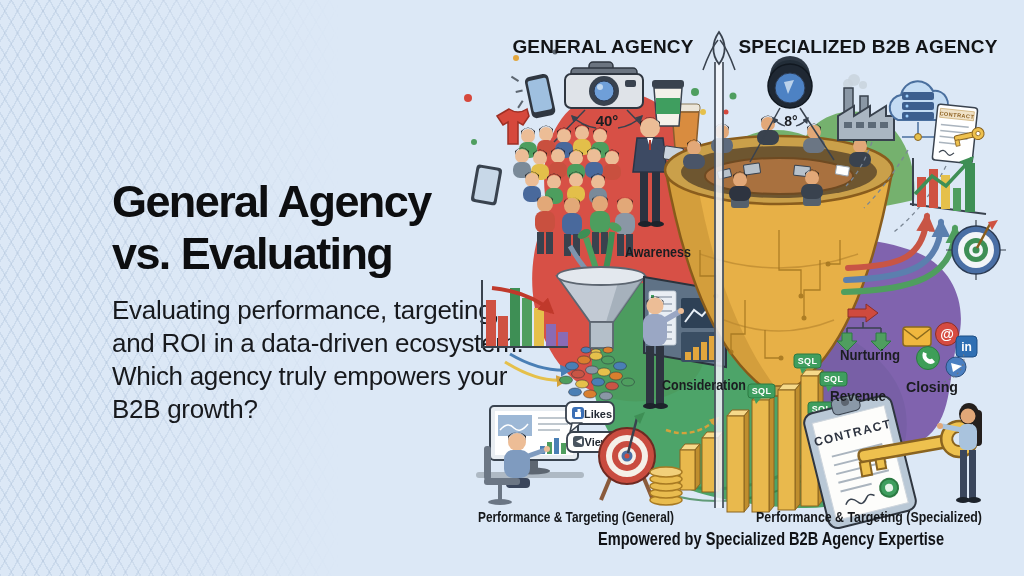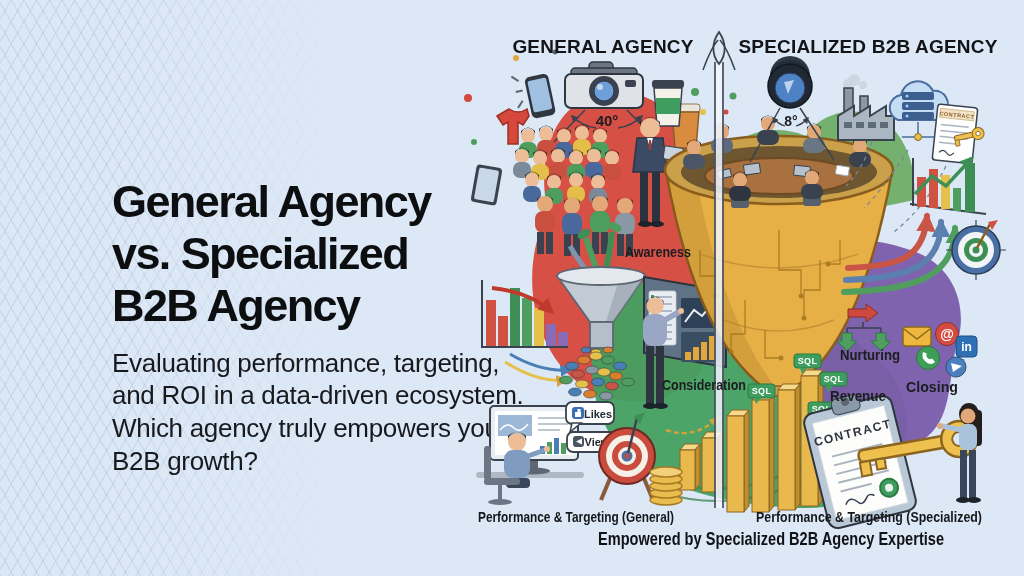--- a/index.html
+++ b/index.html
@@ -27,22 +27,21 @@
 </style>
 </head>
 <body>
 
 <div class="canvas">
   <div class="pattern"></div>
 
   <div class="hero">
     <h1>
         <span>General Agency</span>
-        <span>vs. Specialized</span>
-        <span>B2B Agency</span>
+        <span>vs. Evaluating</span>
       </h1>
     <p>Evaluating performance, targeting, and ROI in a data-driven ecosystem. Which agency truly empowers your B2B growth?</p>
   </div>
 
   <svg class="art" width="1024" height="576" viewBox="0 0 1024 576">
     <defs>
       <marker id="mDark" viewBox="0 0 10 10" refX="8" refY="5" markerWidth="5" markerHeight="5" orient="auto-start-reverse">
           <path d="M0,0 L10,5 L0,10 z" fill="#39424e"></path>
         </marker>
       <marker id="mRed" viewBox="0 0 10 10" refX="8" refY="5" markerWidth="4" markerHeight="4" orient="auto-start-reverse">

